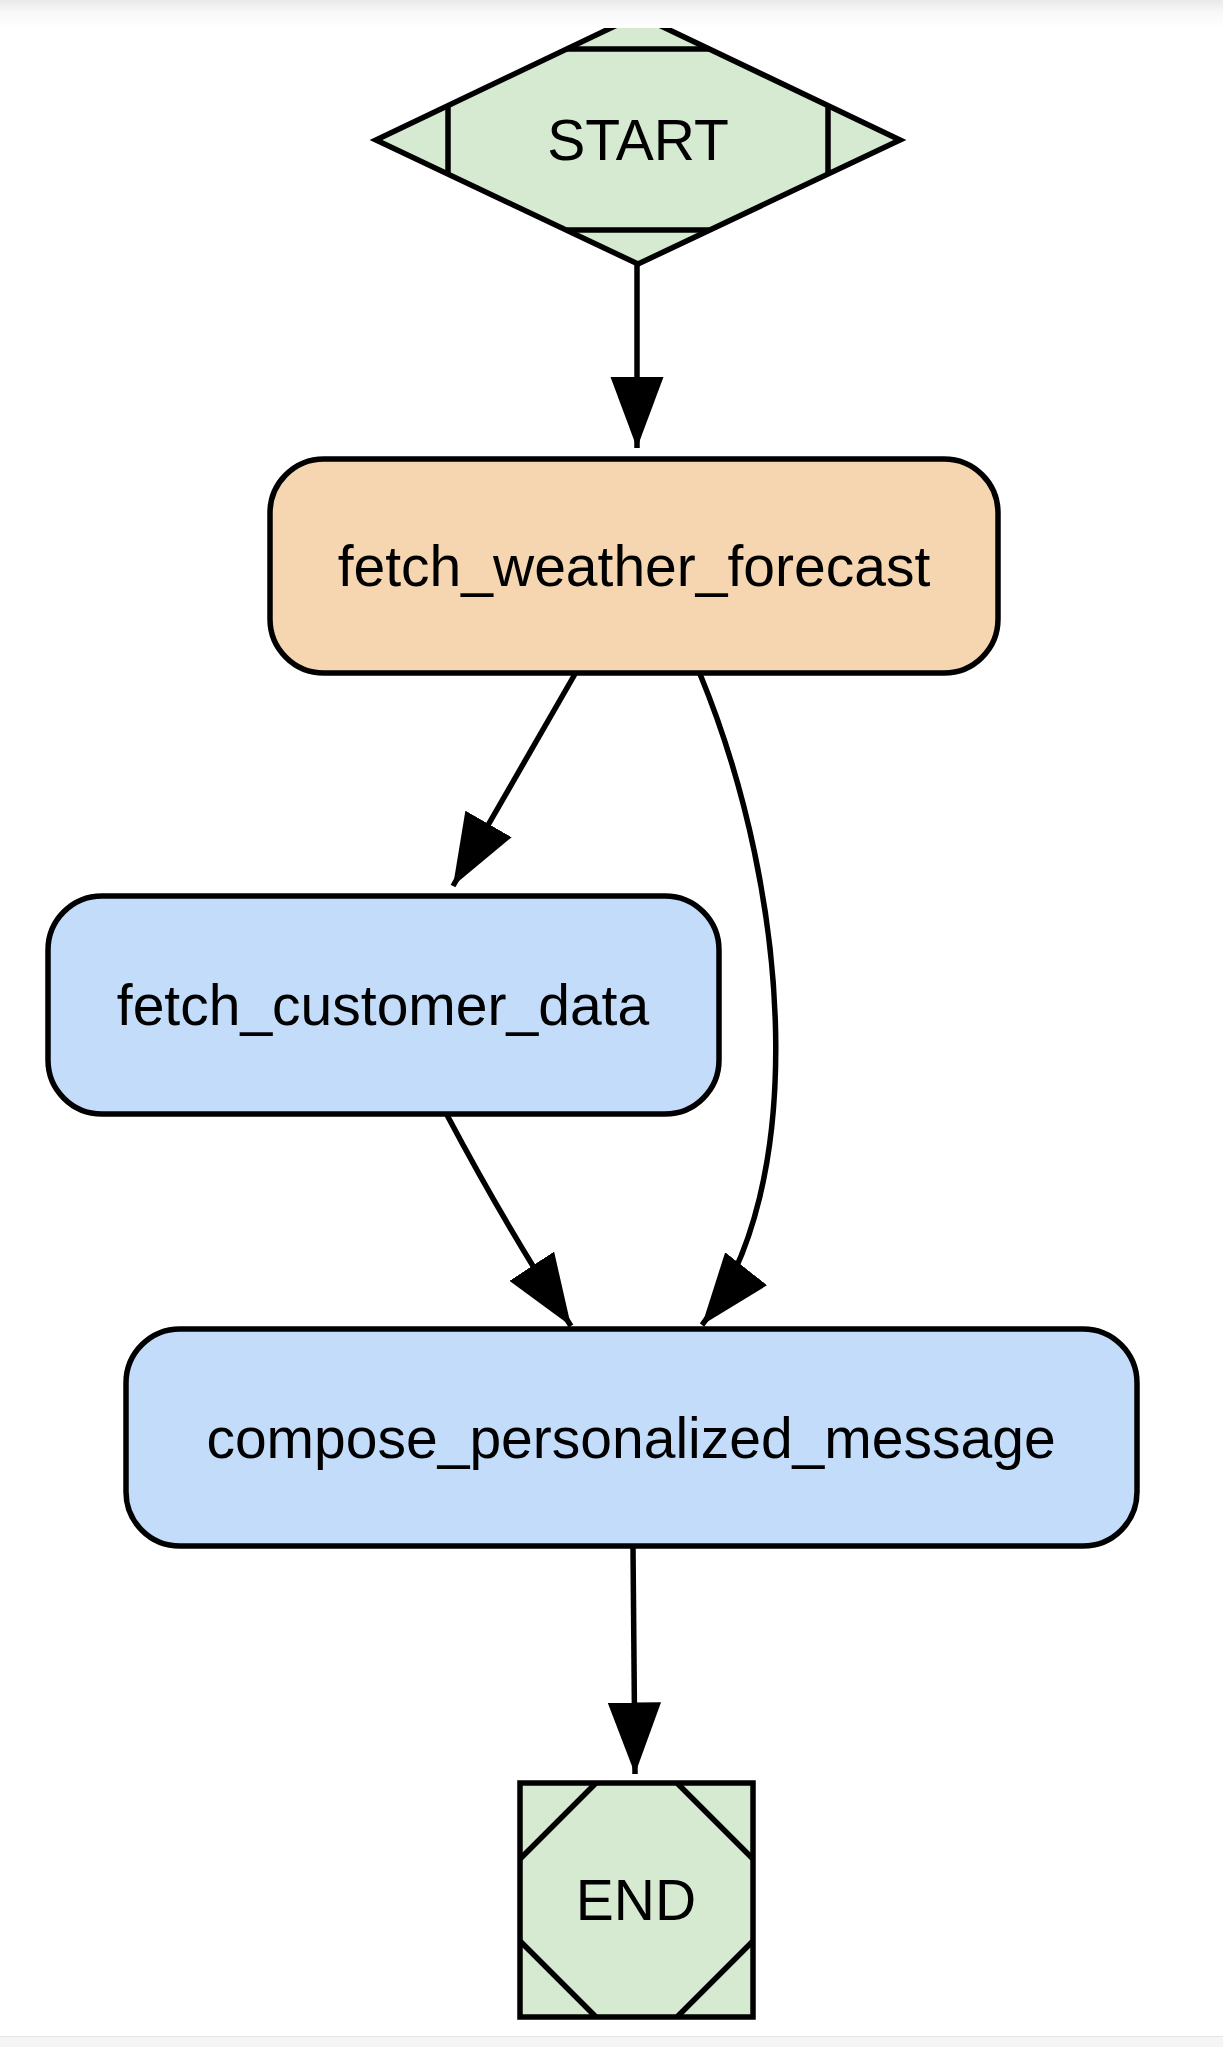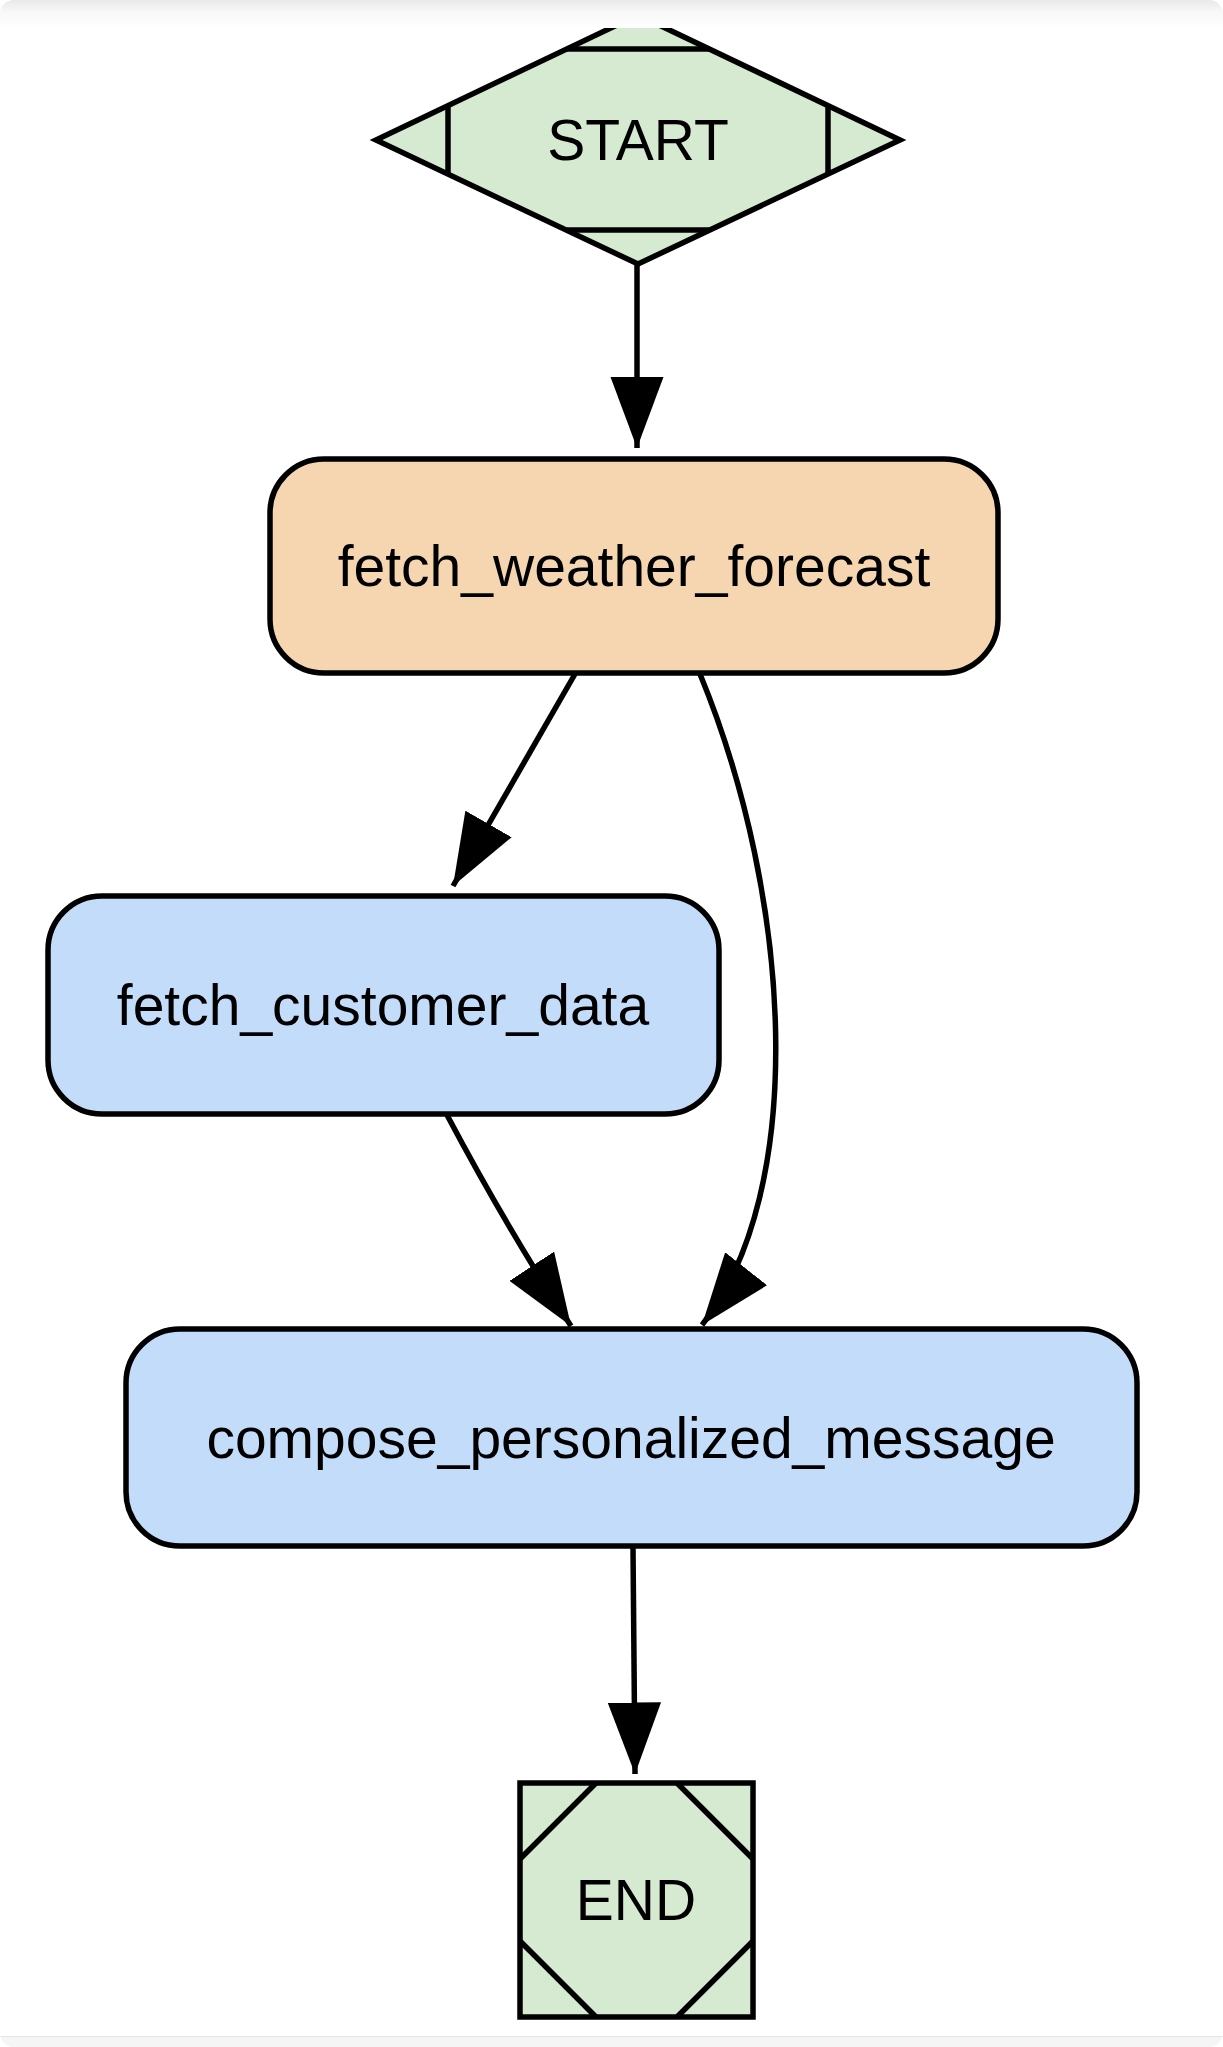--- a/index.html
+++ b/index.html
@@ -7,21 +7,20 @@
     padding: 0;
     background: #ffffff;
   }
   #stage {
     position: relative;
     width: 1223px;
     height: 2047px;
     background: #ffffff;
     overflow: hidden;
     font-family: "Liberation Sans", sans-serif;
-    border-radius: 14px;
   }
   #top-fade {
     position: absolute;
     left: 0; top: 0;
     width: 100%;
     height: 28px;
     background: linear-gradient(#e9e9e9, #f8f8f8 12px, #ffffff 28px);
     pointer-events: none;
   }
   #bottom-bar {

